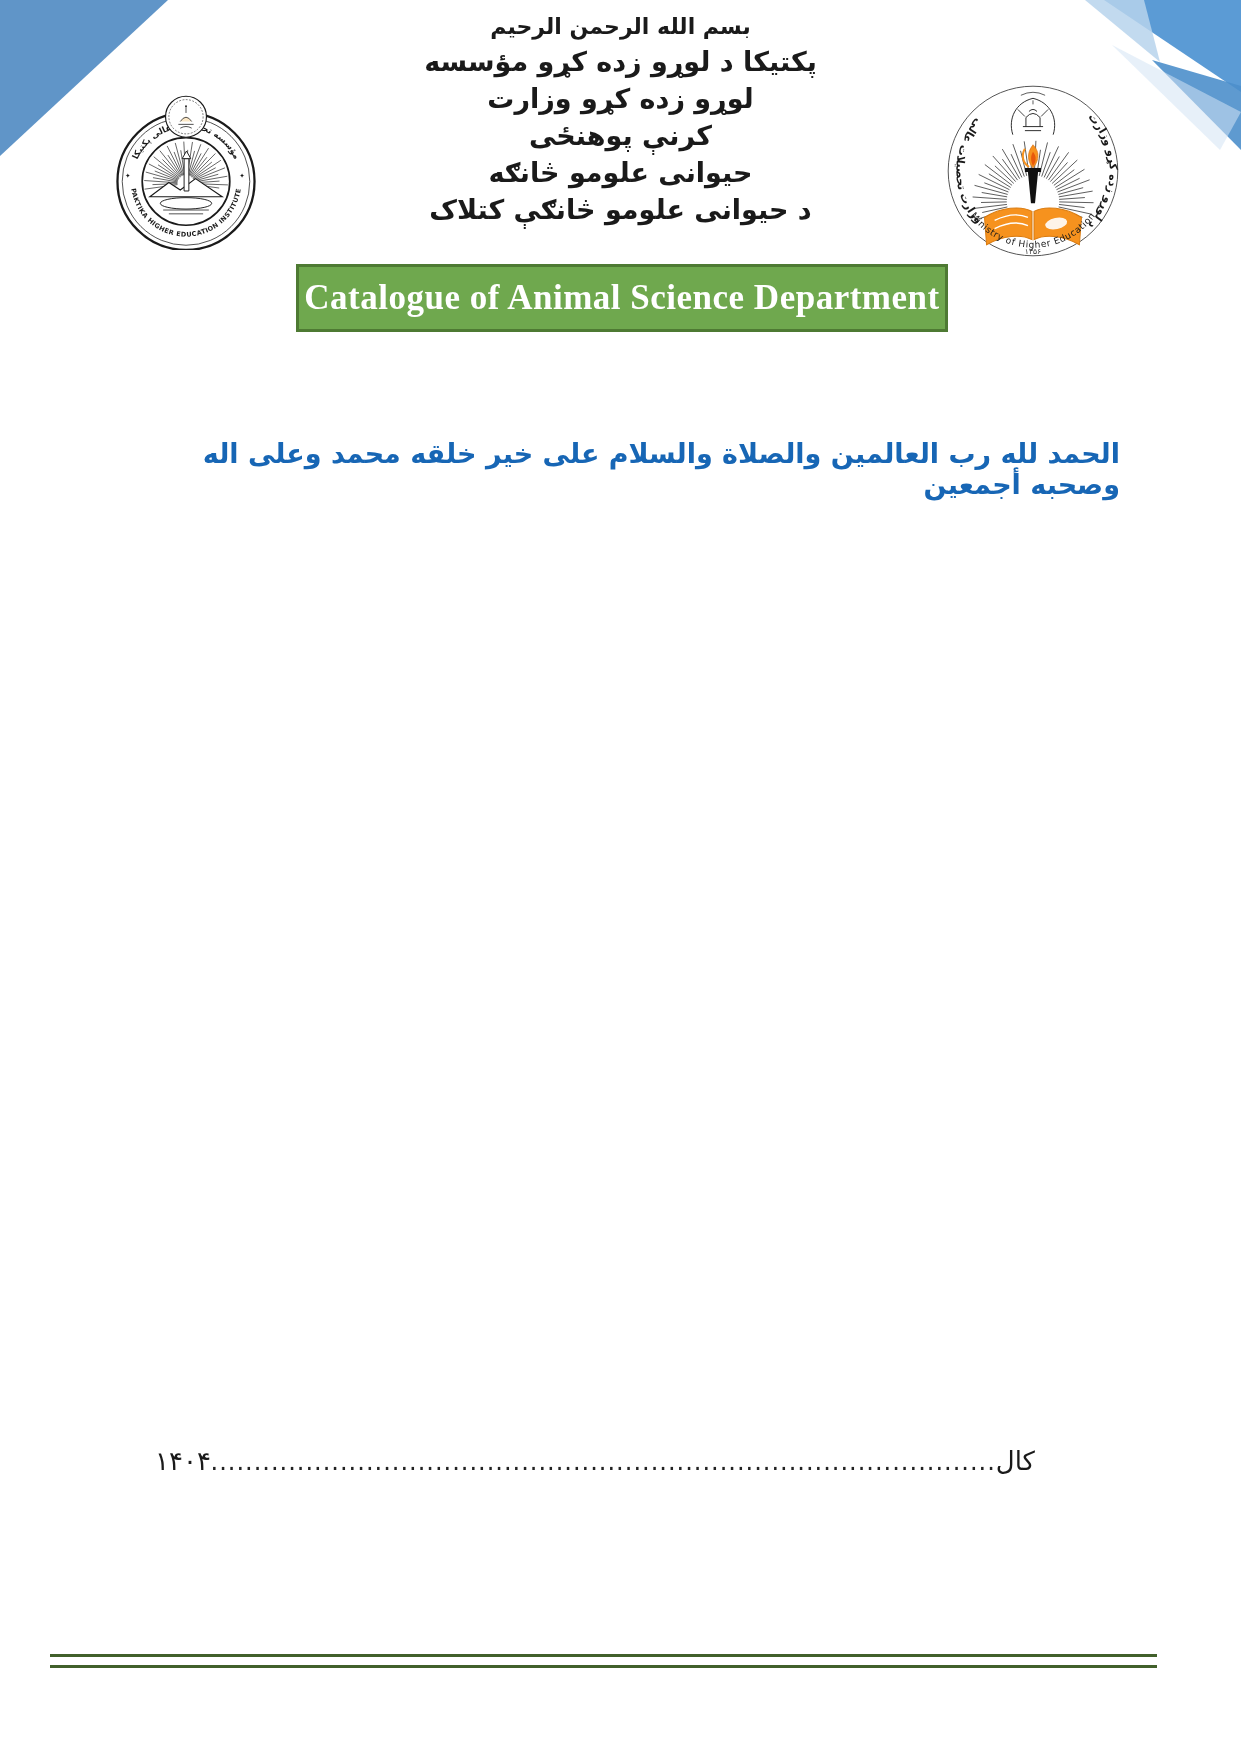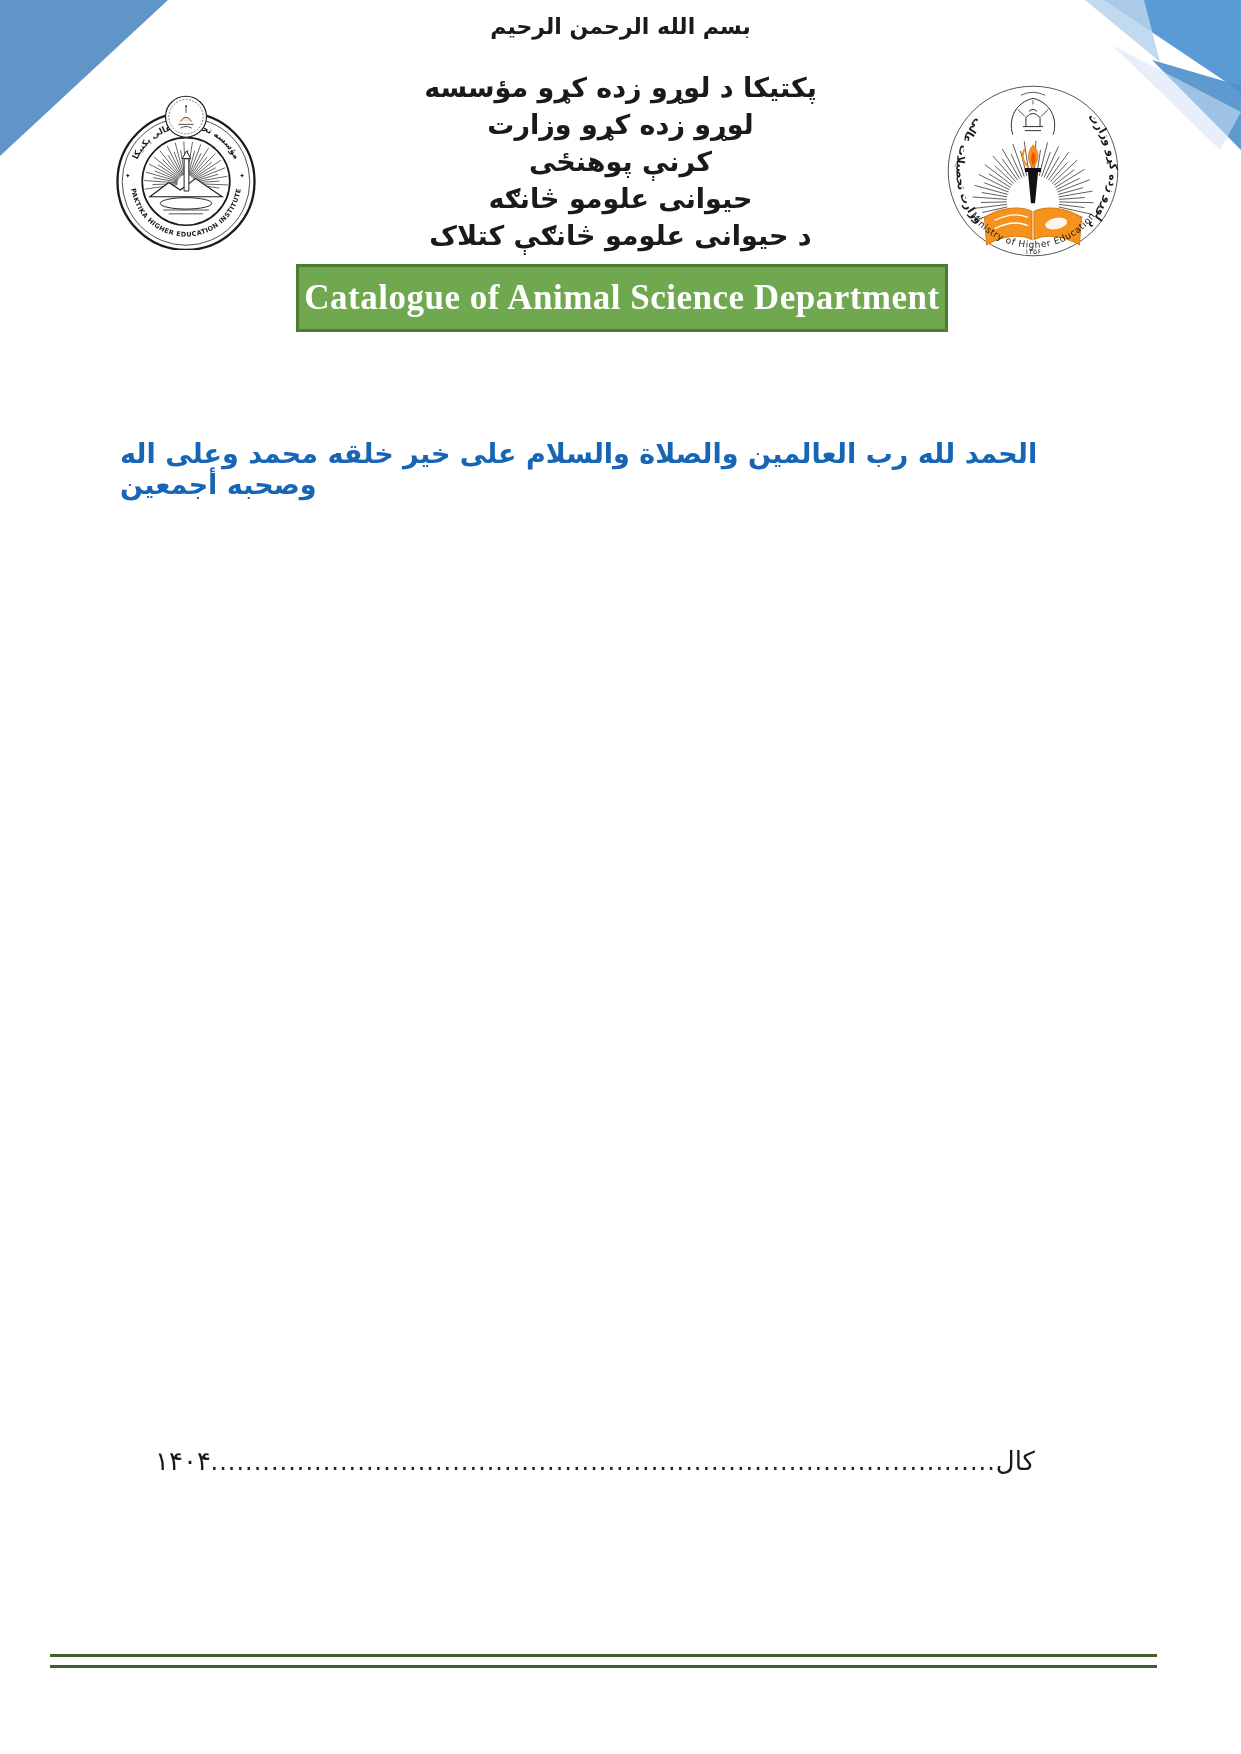--- a/index.html
+++ b/index.html
@@ -8,40 +8,40 @@
     background:#ffffff;overflow:hidden;
     font-family:"DejaVu Sans",sans-serif;color:#1a1a1a;
   }
   svg text{font-family:"DejaVu Sans",sans-serif;}
   
   .corner{position:absolute;pointer-events:none;}
   .corner.tl{left:0;top:0;}
   .corner.tr{right:0;top:0;}
   
   .header-block{position:absolute;top:14px;left:0;width:100%;text-align:center;}
-  .bismillah{font-size:22px;font-weight:bold;margin-bottom:30px;direction:rtl;}
+  .bismillah{font-size:22px;font-weight:bold;margin-bottom:4px;direction:rtl;}
   .h-line{font-size:27px;font-weight:bold;line-height:37px;direction:rtl;}
   
   .logo{position:absolute;}
   .logo.left{left:104px;top:92px;}
   .logo.right{left:928px;top:80px;}
   
   .banner{
     position:absolute;top:264px;left:296px;width:646px;height:62px;
     background:#6fa84e;border:3px solid #4e7a33;
     display:flex;align-items:center;justify-content:center;
   }
   .banner span{
     font-family:Liberation Serif, serif;
     font-weight:bold;font-size:35px;color:#ffffff;letter-spacing:.5px;
   }
   
   .invocation{
     position:absolute;top:438px;left:120px;width:1000px;
-    text-align:left;direction:rtl;
+    text-align:right;direction:rtl;
     font-size:27px;font-weight:bold;color:#1766b5;
   }
   
   .year-line{
     position:absolute;top:1446px;left:155px;width:880px;
     direction:rtl;display:flex;align-items:baseline;
     font-size:26px;color:#1a1a1a;
   }
   .year-line .dots{flex:1;overflow:hidden;white-space:nowrap;font-size:24px;letter-spacing:1px;color:#222;}
   .year-line .lbl,.year-line .val{white-space:nowrap;}

